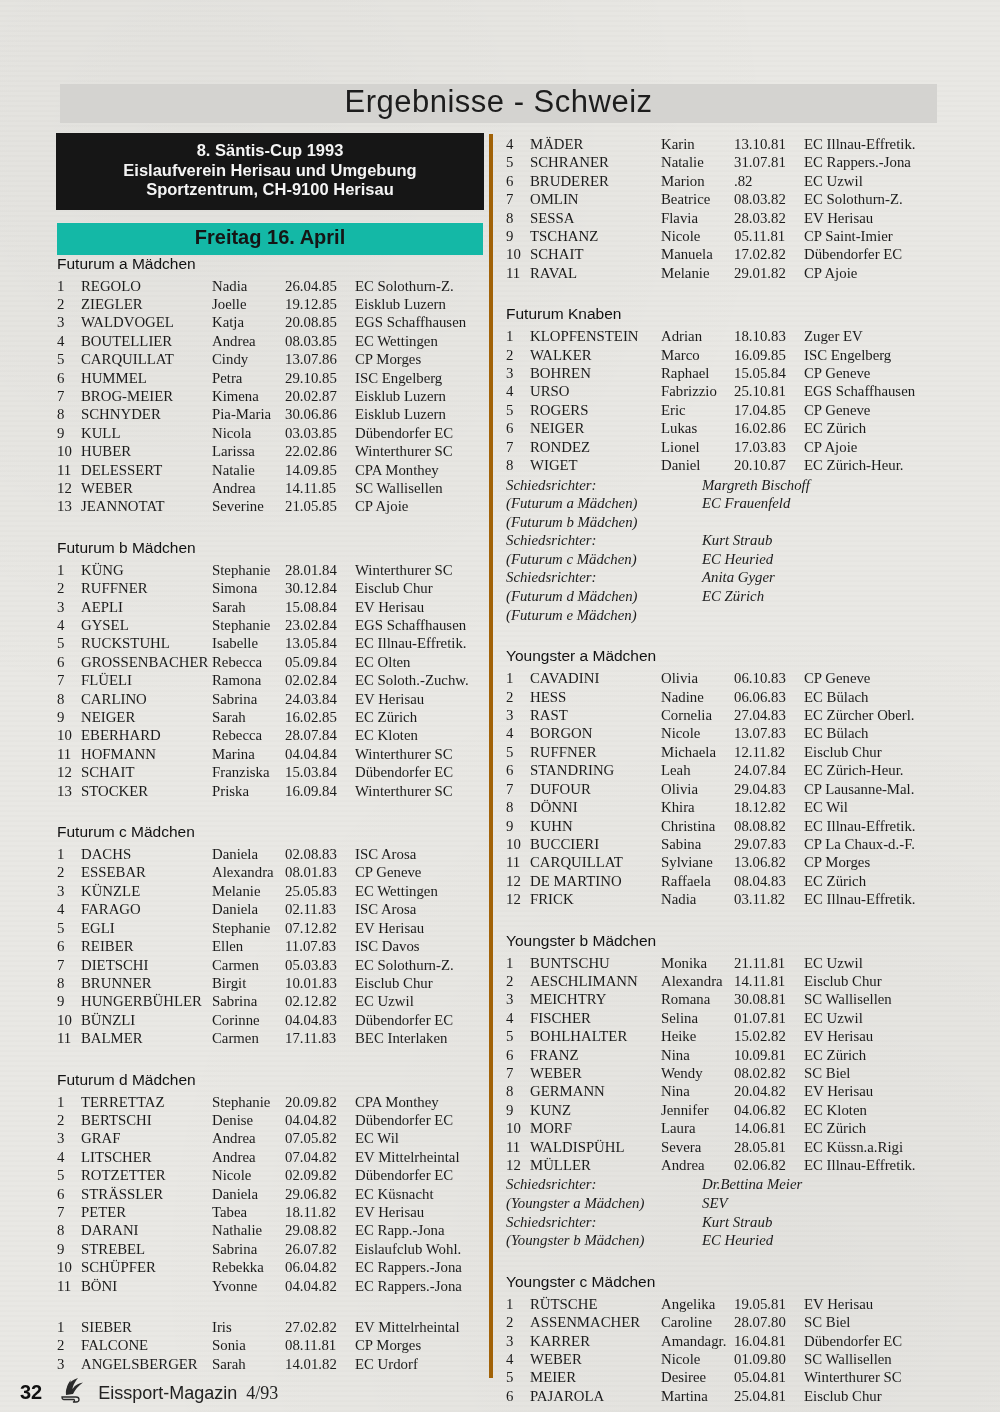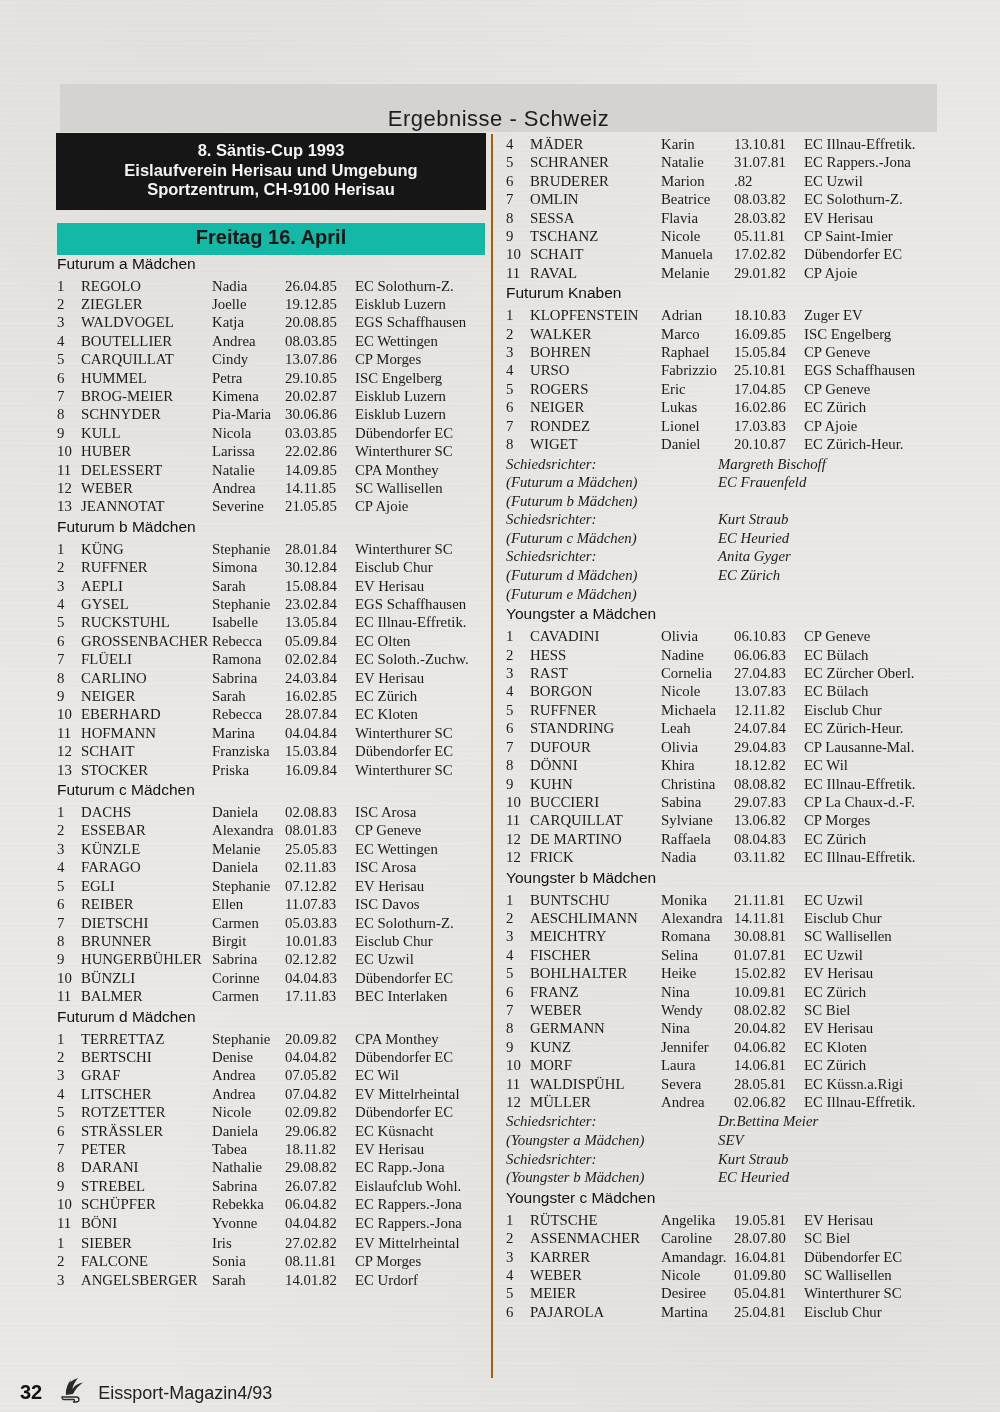--- a/index.html
+++ b/index.html
@@ -8,77 +8,77 @@
     background:#e9e8e4;
     background-image:
       radial-gradient(circle at 20% 10%, rgba(0,0,0,0.03), transparent 40%),
       radial-gradient(circle at 80% 90%, rgba(0,0,0,0.03), transparent 45%),
       repeating-linear-gradient(0deg, rgba(0,0,0,0.012) 0 2px, transparent 2px 5px);
     font-family:"Liberation Serif", serif;
     color:#1b1b1b;
     -webkit-font-smoothing:antialiased;
   }
   .title-band{
-    position:absolute;top:84px;left:60px;width:877px;height:48px;
+    position:absolute;top:84px;left:60px;width:877px;height:39px;
     background:#d4d3d0;
-    display:flex;align-items:flex-end;justify-content:center;
+    display:flex;align-items:flex-start;justify-content:center;
     font-family:"Liberation Sans", sans-serif;
-    font-size:22px;font-weight:400;letter-spacing:0.5px;color:#1d1d1d;
+    font-size:31px;font-weight:400;letter-spacing:0.5px;color:#1d1d1d;
   }
   .content{
     position:absolute;top:134px;left:0;right:0;bottom:34px;
     display:flex;
   }
   .col-left{
     box-sizing:border-box;width:493px;flex:0 0 493px;
     padding:0 6px 0 57px;
-    border-right:2px solid #a16207;
+    border-right:4px solid #a16207;
   }
   .col-right{
     box-sizing:border-box;flex:1;
     padding:1px 42px 0 13px;
   }
   .event-box{
     background:#161616;color:#f4f4f4;text-align:center;
     font-family:"Liberation Sans", sans-serif;font-weight:700;
     font-size:16.5px;line-height:19.5px;
     padding:7px 4px 9px;
     box-shadow:0 0 0 1px #161616;
   }
   .date-band{
     margin-top:14px;background:#14b8a6;text-align:center;
     font-family:"Liberation Sans", sans-serif;font-weight:700;
     font-size:20px;color:#151515;
     padding:3px 0 6px;
   }
-  .section{margin-top:2px;}
+  .section{margin-top:23px;}
   .section:first-child{margin-top:0;}
   .section-title{
     font-family:"Liberation Sans", sans-serif;font-weight:400;
     font-size:15.5px;margin:0 0 4px;color:#111;
   }
   .row{
     display:grid;grid-template-columns:24px 131px 73px 70px auto;
     font-size:14.8px;line-height:18.4px;white-space:nowrap;
   }
   .row .c{overflow:visible;}
   .officials{margin-top:1px;}
   .off-line{
     display:grid;grid-template-columns:196px auto;
-    font-style:italic;font-size:14.8px;line-height:18.6px;white-space:nowrap;gap:16px;
+    font-style:italic;font-size:14.8px;line-height:18.6px;white-space:nowrap;
   }
   .footer{
     position:absolute;left:20px;bottom:8px;
     display:flex;align-items:flex-end;
     font-family:"Liberation Sans", sans-serif;
   }
   .page-number{font-weight:700;font-size:20px;color:#111;}
   .logo{margin:0 12px 0 14px;display:inline-flex;}
   .magazine-name{font-size:18px;color:#222;}
-  .issue{font-size:18px;color:#222;}
+  .issue{font-size:18px;color:#222;margin-left:9px;font-family:Liberation Serif, serif;}
 </style>
 </head>
 <body>
 
 <div class="title-band">
   <span>Ergebnisse - Schweiz</span>
 </div>
 
 <div class="content">
   <div class="col-left">

